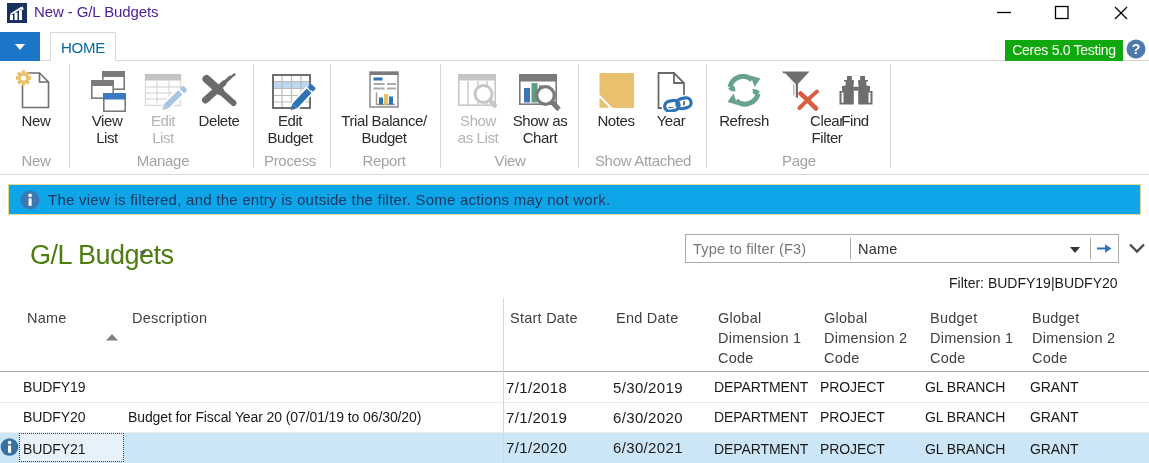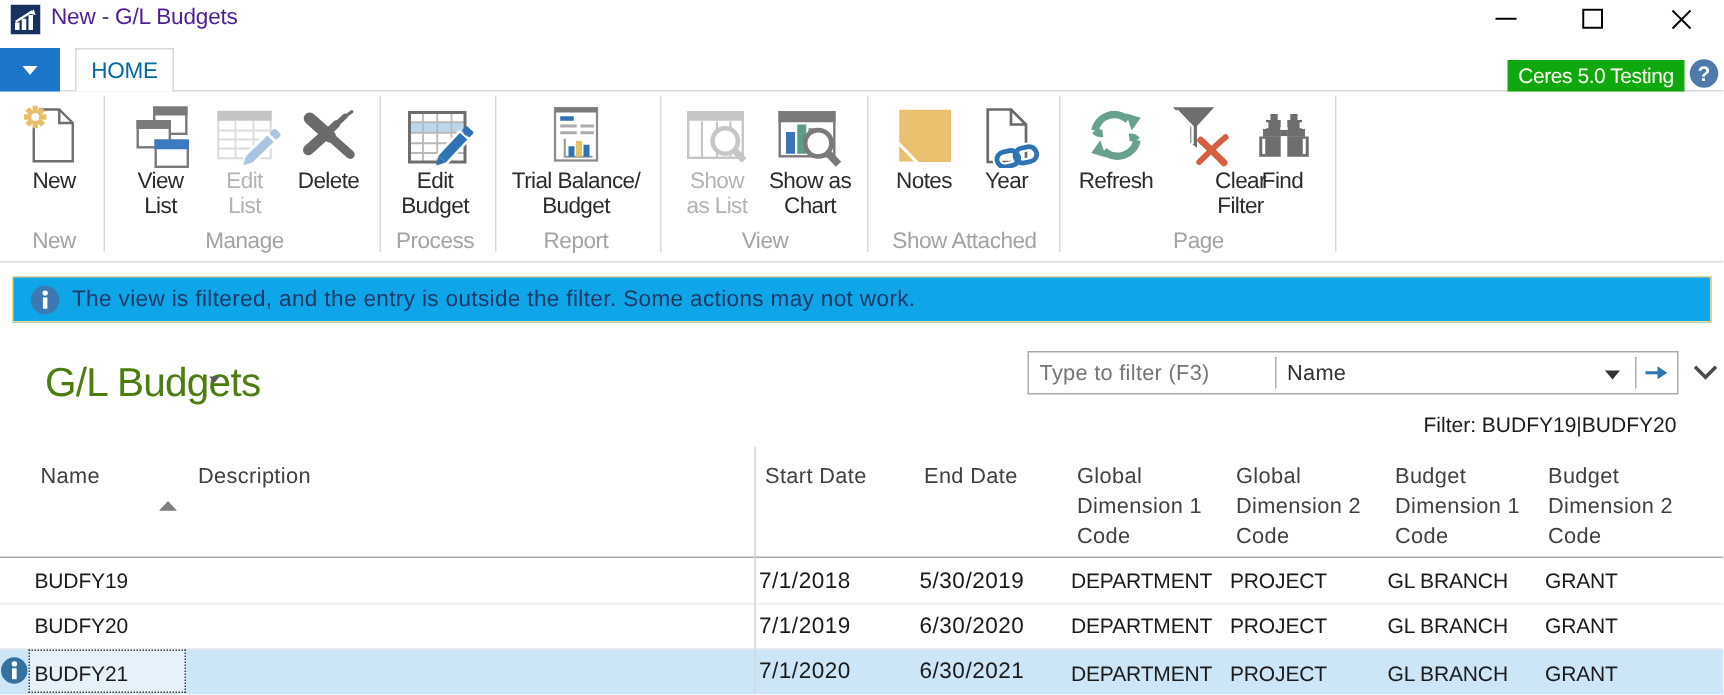--- a/index.html
+++ b/index.html
@@ -332,20 +332,21 @@
   <span class="cell cd" style="left:506px">7/1/2018</span>
   <span class="cell cd" style="left:613px">5/30/2019</span>
   <span class="cell" style="left:714px">DEPARTMENT</span>
   <span class="cell" style="left:820px">PROJECT</span>
   <span class="cell" style="left:925px">GL BRANCH</span>
   <span class="cell" style="left:1030px">GRANT</span>
 </div>
 <div class="abs rline" style="top:402px"></div>
 <div class="abs row" style="top:403px">
   <span class="cell" style="left:23px">BUDFY20</span>
+  <span class="cell" style="left:128px">Budget for Fiscal Year 20 (07/01/19 to 06/30/20)</span>
   <span class="cell cd" style="left:506px">7/1/2019</span>
   <span class="cell cd" style="left:613px">6/30/2020</span>
   <span class="cell" style="left:714px">DEPARTMENT</span>
   <span class="cell" style="left:820px">PROJECT</span>
   <span class="cell" style="left:925px">GL BRANCH</span>
   <span class="cell" style="left:1030px">GRANT</span>
 </div>
 <div class="abs rline" style="top:432px"></div>
 <div class="abs selrow">
   <div class="namecell"></div>

